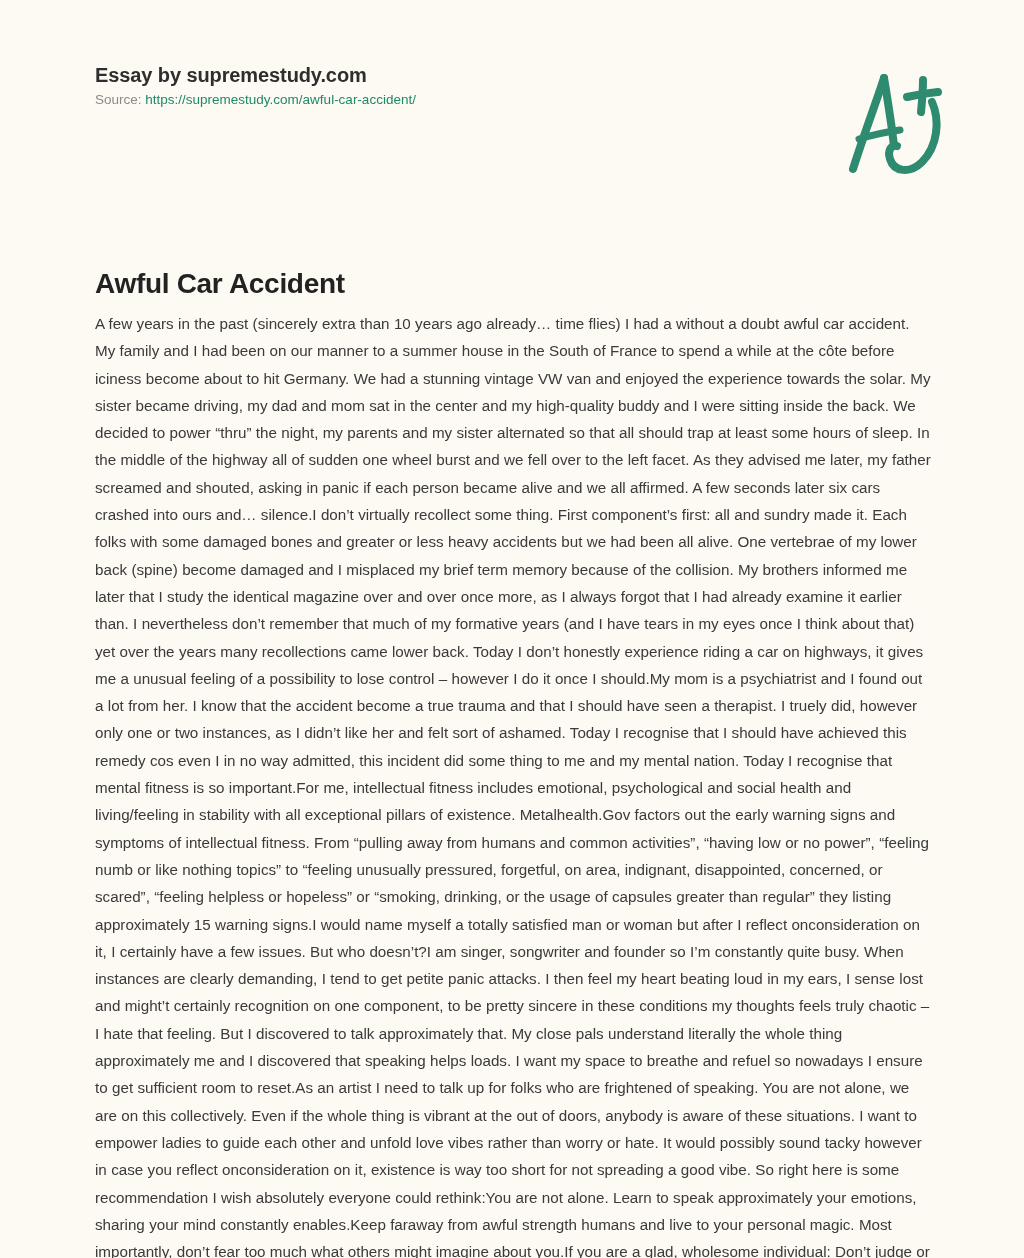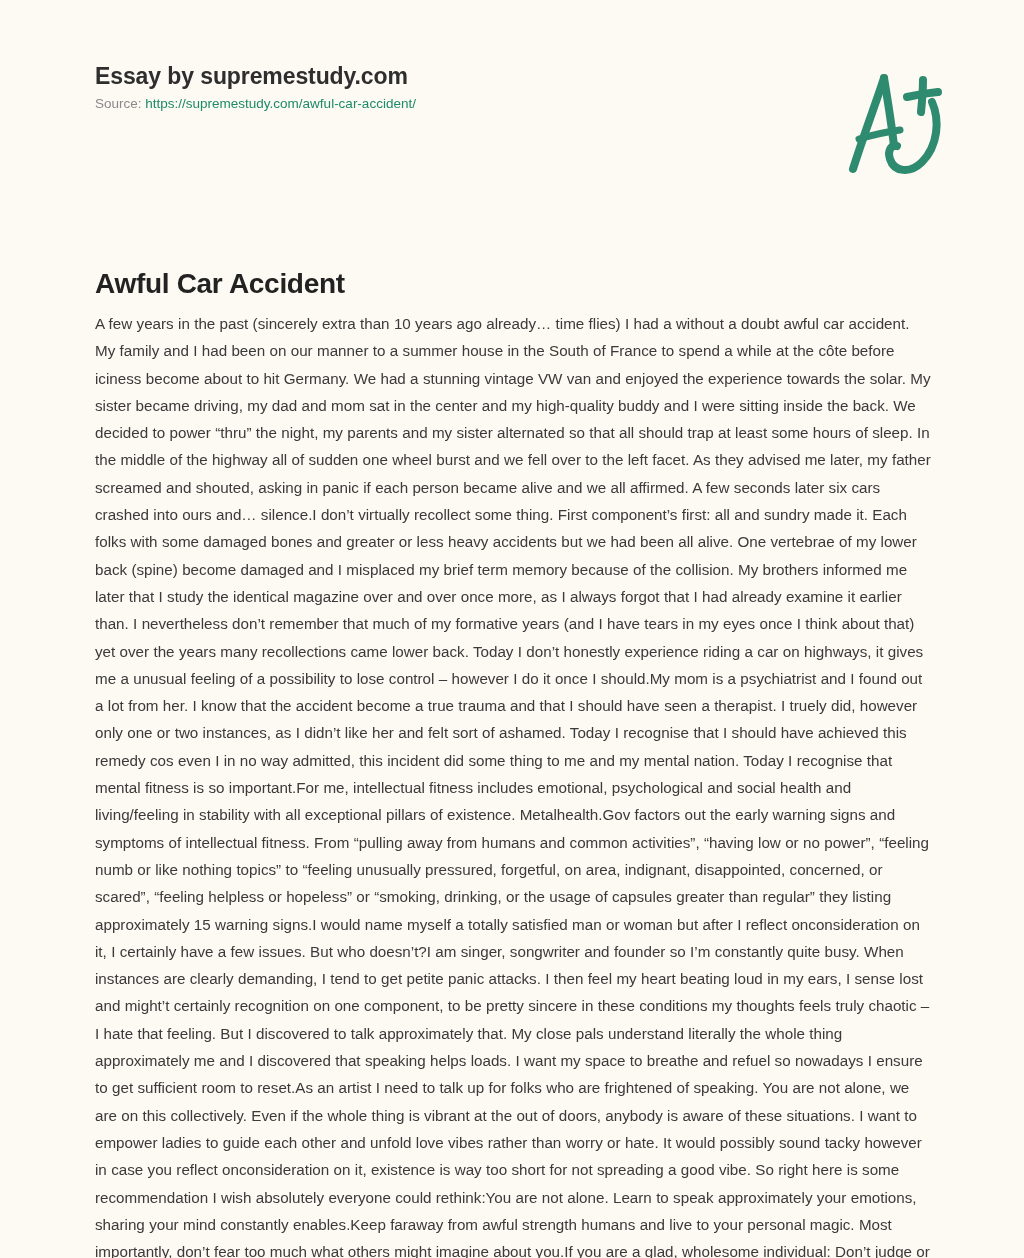--- a/index.html
+++ b/index.html
@@ -24,21 +24,21 @@
 
   
   .header {
     position: absolute;
     left: 95px;
     top: 63px;
     width: 860px;
   }
 
   .brand-line {
-    font-size: 23px;
+    font-size: 20px;
     font-weight: bold;
     letter-spacing: -0.1px;
     color: #2e2e2e;
     line-height: 1.2;
   }
 
   .source-line {
     margin-top: 4px;
     font-size: 13.5px;
     color: #8a8a8a;

